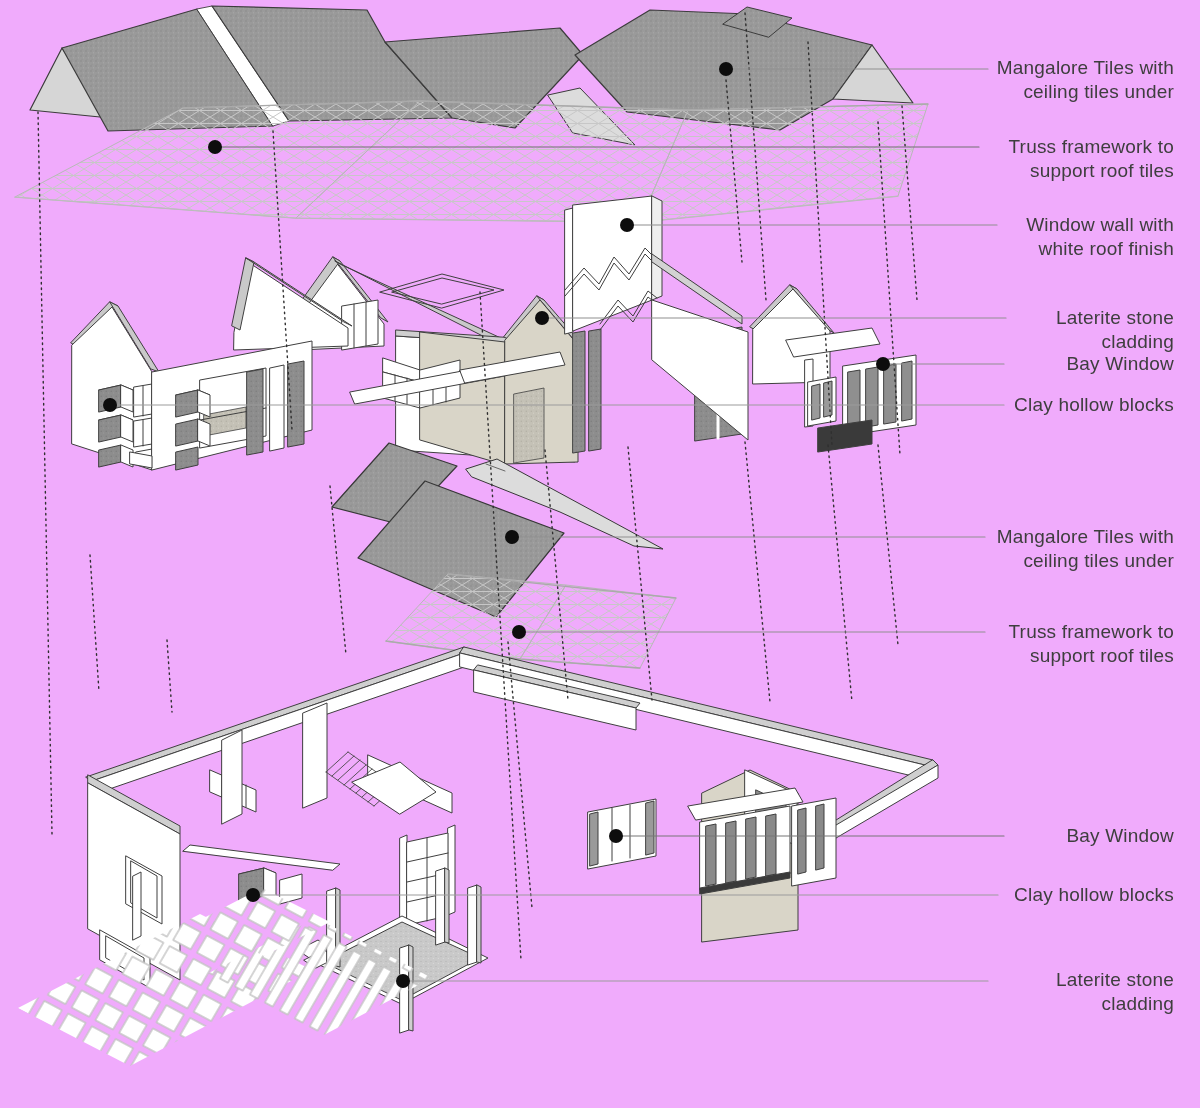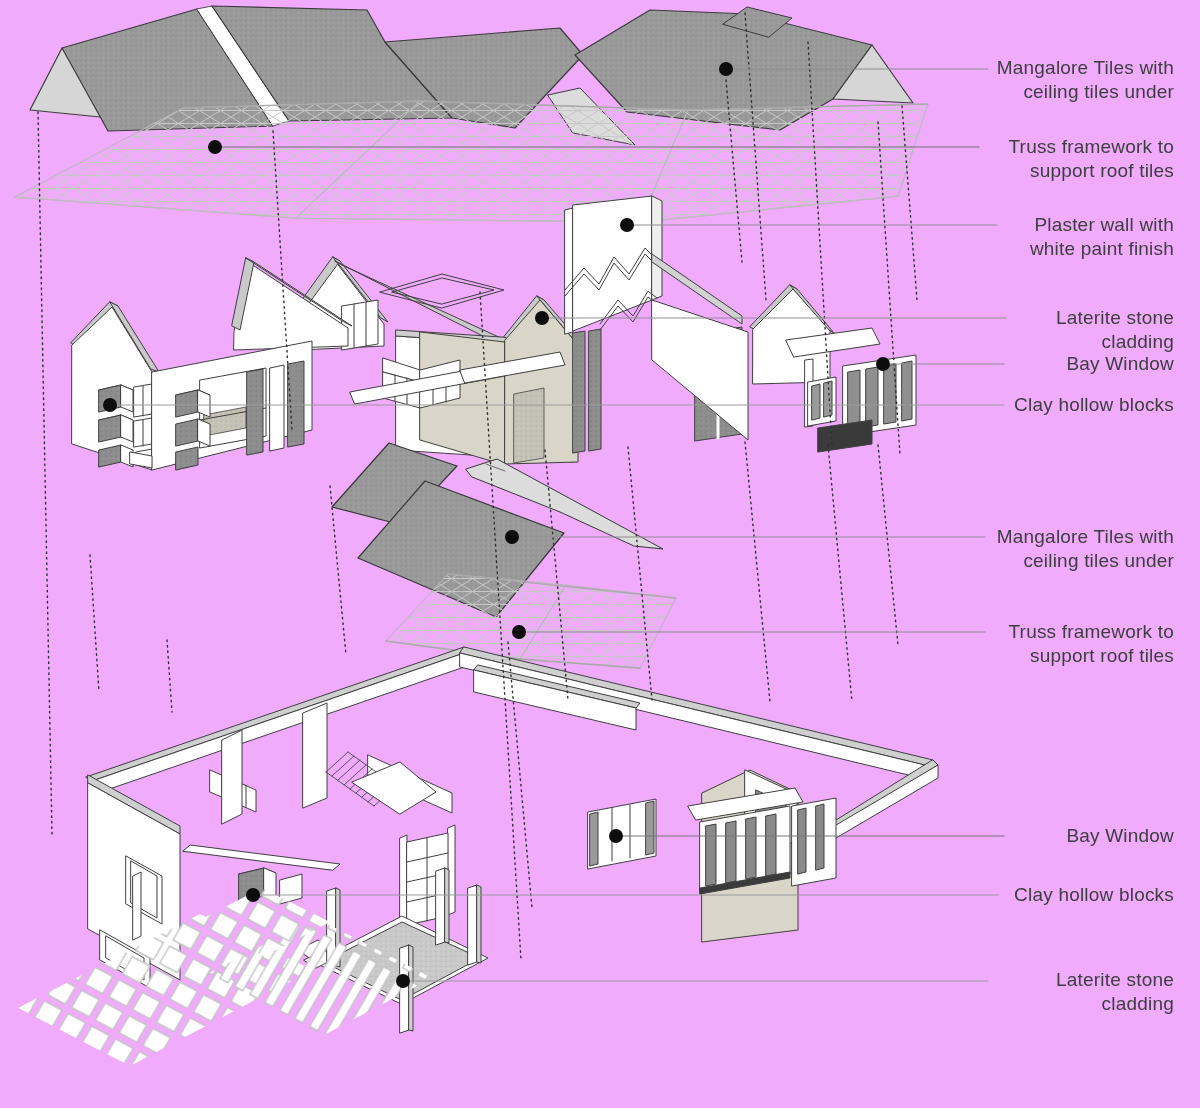--- a/index.html
+++ b/index.html
@@ -375,22 +375,22 @@
 
   <div class="ann" style="top:56px">
     <div>Mangalore Tiles with</div>
     <div>ceiling tiles under</div>
   </div>
   <div class="ann" style="top:135px">
     <div>Truss framework to</div>
     <div>support roof tiles</div>
   </div>
   <div class="ann" style="top:213px">
-    <div>Plaster wall with</div>
-    <div>white paint finish</div>
+    <div>Window wall with</div>
+    <div>white roof finish</div>
   </div>
   <div class="ann" style="top:306px">
     <div>Laterite stone</div>
     <div>cladding</div>
   </div>
   <div class="ann" style="top:352px">
     <div>Bay Window</div>
     <div></div>
   </div>
   <div class="ann" style="top:393px">

